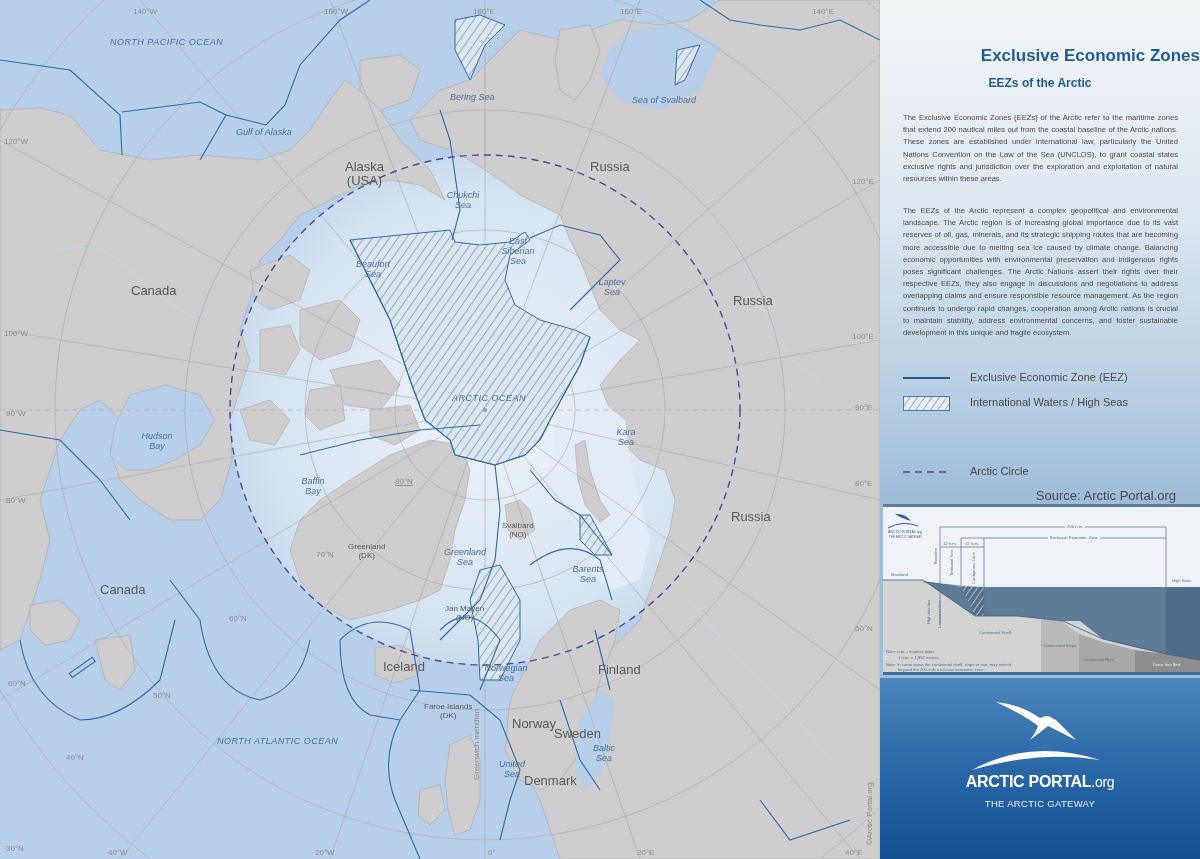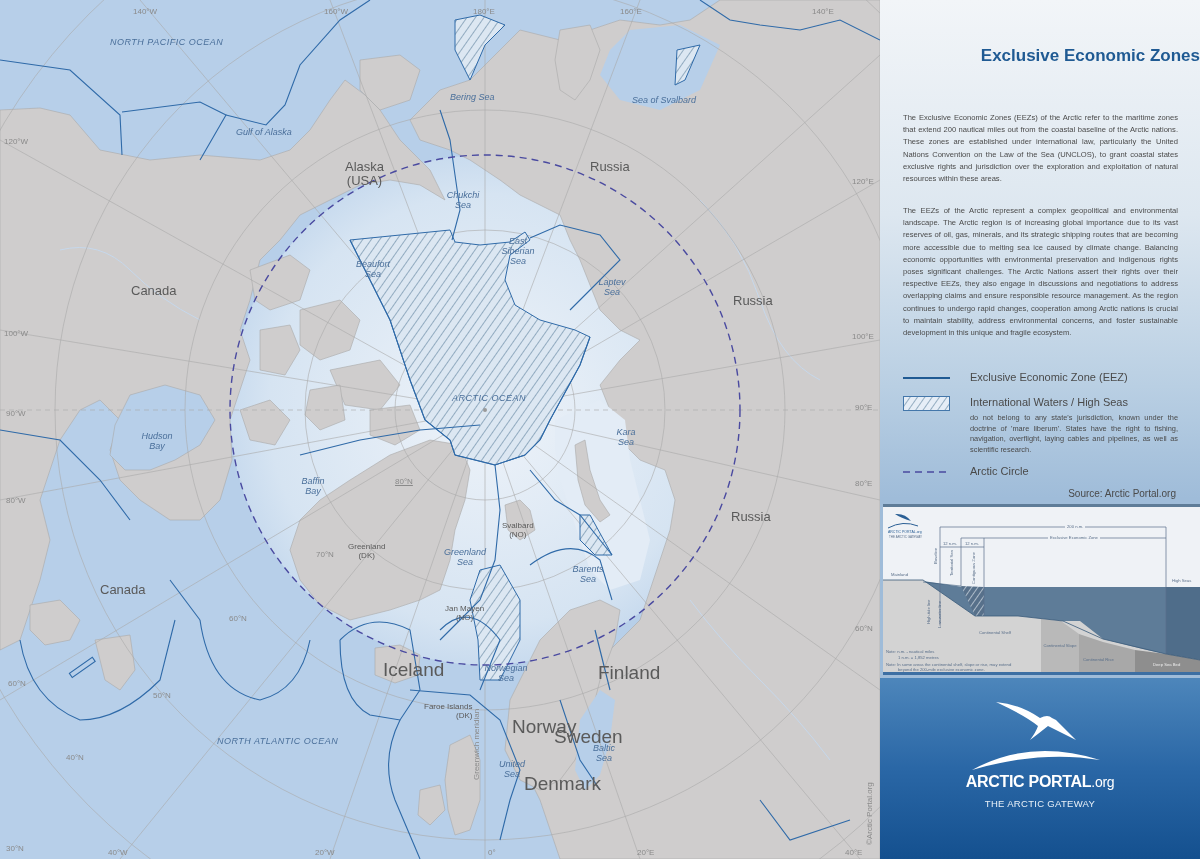--- a/index.html
+++ b/index.html
@@ -1,36 +1,36 @@
 <!DOCTYPE html>
 <html><head>
 <meta charset="utf-8">
 <style>
   html,body{margin:0;padding:0;}
   body{width:1200px;height:859px;overflow:hidden;position:relative;font-family:"Liberation Sans",sans-serif;background:#b7cfe9;}
   #map{position:absolute;left:0;top:0;width:880px;height:859px;overflow:hidden;}
   #map svg{position:absolute;left:0;top:0;}
   .lbl{position:absolute;white-space:nowrap;line-height:1.1;text-align:center;}
   .country{color:#5a5a5a;font-size:13px;}
-  .country-lg{color:#5a5a5a;font-size:19px;}
+  .country-lg{color:#5a5a5a;font-size:13px;}
   .sea{color:#4a6f9a;font-size:9px;font-style:italic;}
   .ocean{color:#4a6f9a;font-size:9px;font-style:italic;letter-spacing:0.5px;}
   .grid{color:#8a8a8a;font-size:8px;}
   .terr{color:#5a5a5a;font-size:8px;}
 
   #panel{position:absolute;left:880px;top:0;width:320px;height:859px;
     background:linear-gradient(180deg,#f2f5f8 0%,#dde7f0 25%,#b9cfe3 45%,#9fbcd9 58%);}
   #panel .title{position:absolute;left:0;width:320px;top:46px;text-align:right;color:#1f5a93;font-size:17px;font-weight:bold;}
   #panel .subtitle{position:absolute;left:0;width:320px;top:76px;text-align:center;color:#1f5a93;font-size:12px;font-weight:bold;}
   #panel .para{position:absolute;left:23px;width:275px;color:#4a4a4a;font-size:7.6px;line-height:12.2px;text-align:justify;}
   .legend-row{position:absolute;left:23px;width:280px;}
   .legend-sym{position:absolute;left:0;}
   .legend-label{position:absolute;left:67px;color:#4a4a4a;font-size:11px;white-space:nowrap;}
   .legend-desc{position:absolute;left:67px;width:208px;color:#4a4a4a;font-size:7.4px;line-height:10.5px;text-align:justify;}
-  .source{position:absolute;right:24px;top:488px;color:#4a4a4a;font-size:10px;}
+  .source{position:absolute;right:24px;top:488px;color:#4a4a4a;font-size:13px;}
 
   #diagram{position:absolute;left:883px;top:504px;width:317px;height:171px;background:#eff2f6;overflow:hidden;}
   #diagram .dl{position:absolute;font-size:4.2px;color:#5a6f8a;white-space:nowrap;}
   #logo{position:absolute;left:880px;top:678px;width:320px;height:181px;
     background:linear-gradient(180deg,#4d86bb 0%,#2a67a6 50%,#14508f 100%);}
   #logo .brand{position:absolute;left:0;width:320px;top:95px;text-align:center;color:#fff;font-size:16px;font-weight:bold;letter-spacing:-0.3px;}
   #logo .brand small{font-size:14px;font-weight:normal;}
   #logo .tag{position:absolute;left:0;width:320px;top:120px;text-align:center;color:#e8f0f8;font-size:9.5px;letter-spacing:0.3px;}
 </style>
 </head>
@@ -207,21 +207,21 @@
   <div class="lbl country-lg" style="left:554px;top:727px;">Sweden</div>
   <div class="lbl country-lg" style="left:524px;top:774px;">Denmark</div>
   <div class="lbl terr" style="left:502px;top:522px;">
     <div>Svalbard</div>
     <div>(NO)</div>
   </div>
   <div class="lbl terr" style="left:445px;top:605px;">
     <div>Jan Mayen</div>
     <div>(NO)</div>
   </div>
-  <div class="lbl terr" style="left:424px;top:703px;text-align:right;">
+  <div class="lbl terr" style="left:424px;top:703px;">
     <div>Faroe Islands</div>
     <div>(DK)</div>
   </div>
   <div class="lbl grid" style="left:473px;top:780px;transform:rotate(-90deg);transform-origin:left top;">Greenwich meridian</div>
   <div class="lbl grid" style="left:866px;top:845px;transform:rotate(-90deg);transform-origin:left top;">©Arctic Portal.org</div>
 
   <div class="lbl grid" style="left:133px;top:8px;">140°W</div>
   <div class="lbl grid" style="left:324px;top:8px;">160°W</div>
   <div class="lbl grid" style="left:473px;top:8px;">180°E</div>
   <div class="lbl grid" style="left:620px;top:8px;">160°E</div>
@@ -244,41 +244,41 @@
   <div class="lbl grid" style="left:6px;top:845px;">30°N</div>
   <div class="lbl grid" style="left:108px;top:849px;">40°W</div>
   <div class="lbl grid" style="left:315px;top:849px;">20°W</div>
   <div class="lbl grid" style="left:488px;top:849px;">0°</div>
   <div class="lbl grid" style="left:637px;top:849px;">20°E</div>
   <div class="lbl grid" style="left:845px;top:849px;">40°E</div>
 </div>
 
 <div id="panel">
   <div class="title">Exclusive Economic Zones</div>
+  <div class="subtitle">EEZs of the Arctic</div>
   <div class="para" style="top:112px;">The Exclusive Economic Zones (EEZs) of the Arctic refer to the maritime zones that extend 200 nautical miles out from the coastal baseline of the Arctic nations. These zones are established under international law, particularly the United Nations Convention on the Law of the Sea (UNCLOS), to grant coastal states exclusive rights and jurisdiction over the exploration and exploitation of natural resources within these areas.</div>
   <div class="para" style="top:205px;">The EEZs of the Arctic represent a complex geopolitical and environmental landscape. The Arctic region is of increasing global importance due to its vast reserves of oil, gas, minerals, and its strategic shipping routes that are becoming more accessible due to melting sea ice caused by climate change. Balancing economic opportunities with environmental preservation and indigenous rights poses significant challenges. The Arctic Nations assert their rights over their respective EEZs, they also engage in discussions and negotiations to address overlapping claims and ensure responsible resource management. As the region continues to undergo rapid changes, cooperation among Arctic nations is crucial to maintain stability, address environmental concerns, and foster sustainable development in this unique and fragile ecosystem.</div>
 
   <div class="legend-row" style="top:370px;height:20px;">
     <svg class="legend-sym" width="48" height="16">
         <line x1="0" y1="8" x2="47" y2="8" stroke="#1f5a93" stroke-width="2"></line>
       </svg>
     <span class="legend-label" style="top:1px;">Exclusive Economic Zone (EEZ)</span>
   </div>
   <div class="legend-row" style="top:396px;height:60px;">
     <svg class="legend-sym" width="48" height="16" style="top:0;">
       <defs>
           <pattern id="lh" width="6" height="6" patternUnits="userSpaceOnUse" patternTransform="rotate(35)">
             <rect width="6" height="6" fill="#e6eef7"></rect>
             <line x1="0" y1="0" x2="0" y2="6" stroke="#7f9cb3" stroke-width="1.6"></line>
           </pattern>
         </defs>
       <rect x="0.5" y="0.5" width="46" height="14" fill="url(#lh)" stroke="#4477aa"></rect>
     </svg>
     <span class="legend-label" style="top:0px;">International Waters / High Seas</span>
-    <div class="legend-desc" style="top:17px;">do not belong to any state's jurisdiction, known under the doctrine of 'mare liberum'. States have the right to fishing, navigation, overflight, laying cables and pipelines, as well as scientific research.</div>
   </div>
   <div class="legend-row" style="top:464px;height:20px;">
     <svg class="legend-sym" width="48" height="16">
         <line x1="0" y1="8" x2="47" y2="8" stroke="#4a4aa0" stroke-width="1.5" stroke-dasharray="7,5"></line>
       </svg>
     <span class="legend-label" style="top:1px;">Arctic Circle</span>
   </div>
   <div class="source">Source: Arctic Portal.org</div>
 </div>
 

